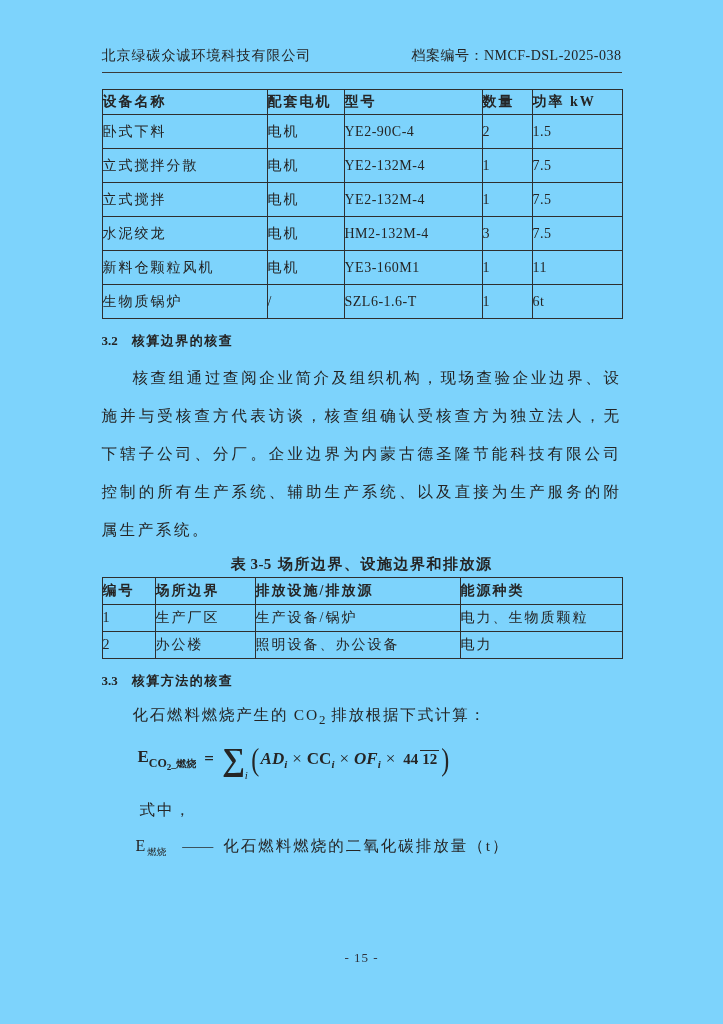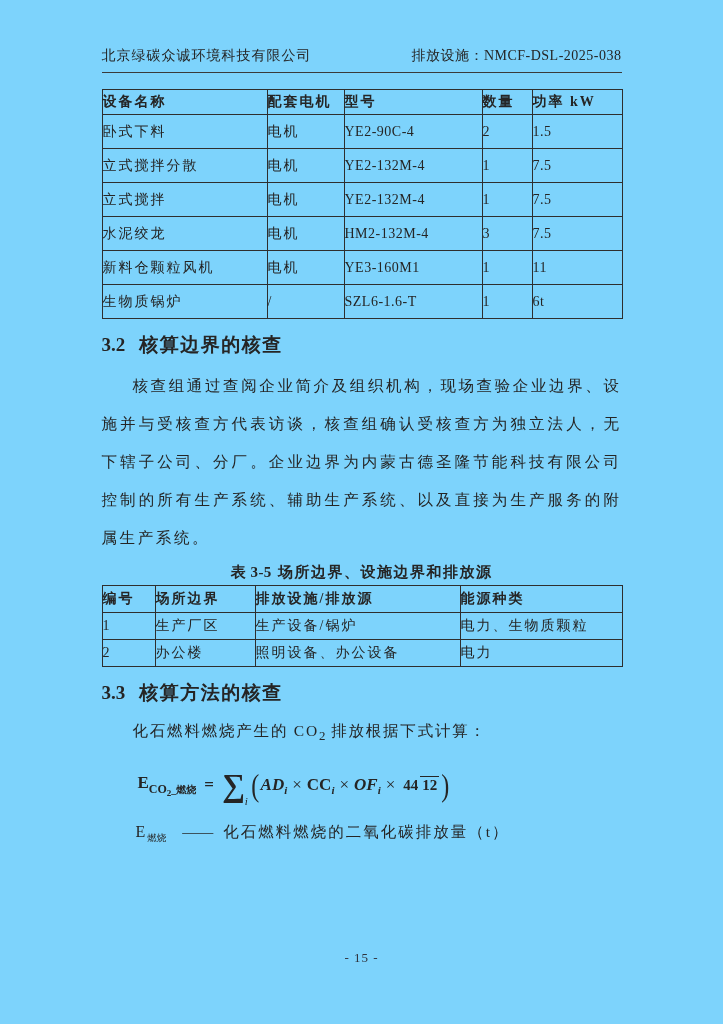--- a/index.html
+++ b/index.html
@@ -28,21 +28,21 @@
   table { border-collapse: collapse; width: 520px; table-layout: fixed; }
   table, th, td { border: 1.5px solid #2e2e2e; }
   th, td { text-align: left; vertical-align: middle; font-size: 14px; letter-spacing: 2px; }
   th { font-weight: bold; }
   .equip-table { margin-top: 16px; }
   .equip-table th { height: 25px; }
   .equip-table td { height: 34px; }
   .equip-table .latin { letter-spacing: 0.5px; }
 
   
-  .h2 { margin-top: 13px; font-size: 19px; font-weight: bold; letter-spacing: 1.5px; }
+  .h2 { margin-top: 13px; font-size: 13px; font-weight: bold; letter-spacing: 1.5px; }
   .h3 { margin-top: 16px; font-size: 15.5px; font-weight: bold; letter-spacing: 1.5px; }
   .h2 .num, .h3 .num { letter-spacing: 0; margin-right: 14px; }
 
   
   .para {
     margin-top: 9px;
     font-size: 15.5px; line-height: 38px;
     text-align: justify; text-justify: inter-character;
     letter-spacing: 2.6px;
     text-indent: 2em;
@@ -53,21 +53,21 @@
   .tbl-caption .num { letter-spacing: 0.5px; margin-right: 6px; }
   .boundary-table th { height: 27px; }
   .boundary-table td { height: 27px; }
 
   
   .co2-line { margin-top: 10px; font-size: 15.5px; letter-spacing: 1.8px; text-indent: 2em; line-height: 30px; }
   sub { letter-spacing: 0; }
 
   
   .formula {
-    margin-top: 10px; margin-left: 36px;
+    margin-left: 36px;
     display: flex; align-items: center;
     font-weight: bold; font-size: 17px; height: 48px;
   }
   .formula .lhs-sub { font-size: 12px; font-weight: bold; vertical-align: -5px; letter-spacing: 0; }
   .formula .lhs-sub .sub2 { font-size: 9px; vertical-align: -3px; }
   .formula .lhs-sub .subcn { font-size: 10px; }
   .formula .eq { margin: 0 8px; }
   .formula .sigma { font-size: 32px; font-weight: bold; line-height: 1; }
   .formula .sigma-i { font-size: 11px; font-style: italic; font-weight: normal; align-self: flex-end; margin: 0 2px 2px 0; }
   .formula .paren { font-size: 32px; font-weight: 300; line-height: 1; transform: scaleX(0.75); }
@@ -91,21 +91,21 @@
   }
 </style>
 </head>
 <body>
 
 <div class="page">
   <div class="content">
 
     <div class="doc-header">
       <span class="left">北京绿碳众诚环境科技有限公司</span>
-      <span class="right"><span>排放设施：</span><span>NMCF-DSL-2025-038</span></span>
+      <span class="right"><span>档案编号：</span><span>NMCF-DSL-2025-038</span></span>
     </div>
 
     <table class="equip-table">
       <colgroup>
           <col style="width:165px">
           <col style="width:77px">
           <col style="width:138px">
           <col style="width:50px">
           <col style="width:90px">
         </colgroup>
@@ -227,20 +227,21 @@
       <span class="times">×</span>
       <span class="term"><span>OF</span><span class="tsub">i</span></span>
       <span class="times">×</span>
       <span class="frac">
           <span class="numr">44</span>
           <span class="den">12</span>
         </span>
       <span class="paren">)</span>
     </div>
 
+    <div class="where-line">式中，</div>
 
     <div class="def-line">
       <span class="sym"><span>E</span><sub>燃烧</sub></span><span class="dash">——</span><span>化石燃料燃烧的二氧化碳排放量（t）</span>
     </div>
 
   </div>
 
   <div class="page-footer">- 15 -</div>
 </div>
 

